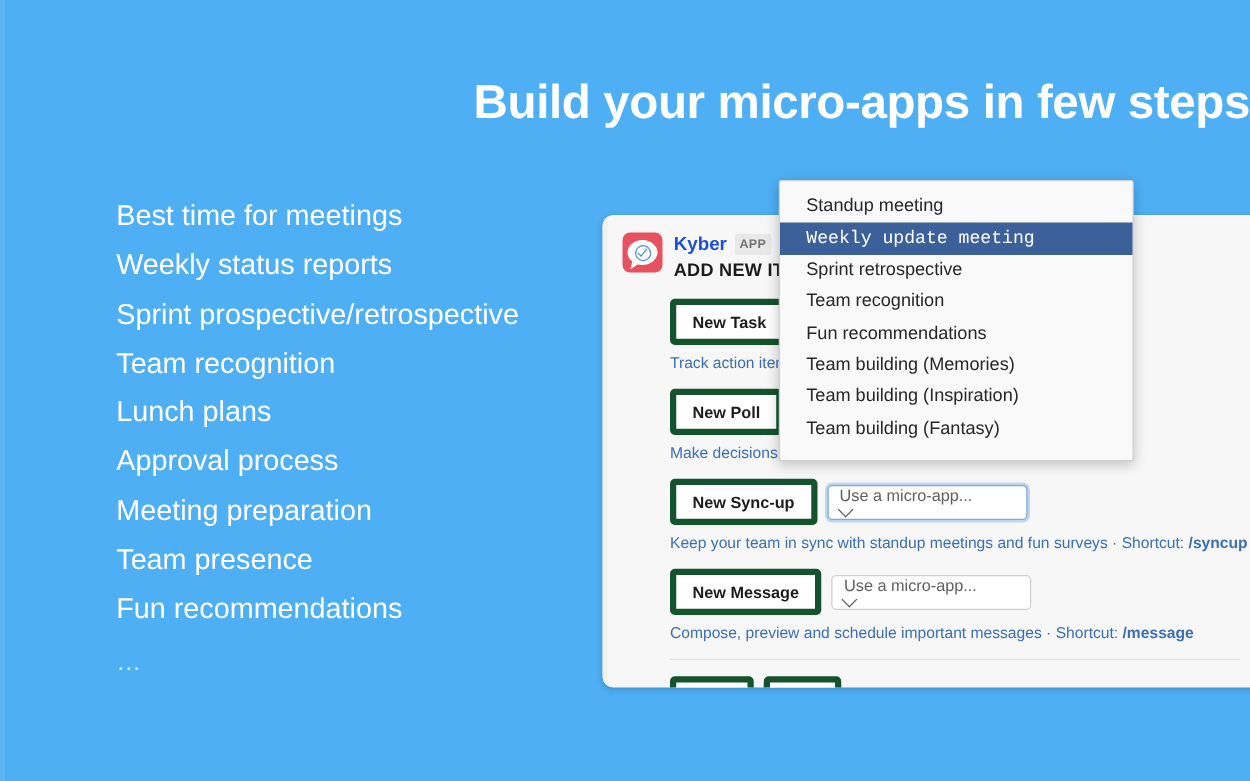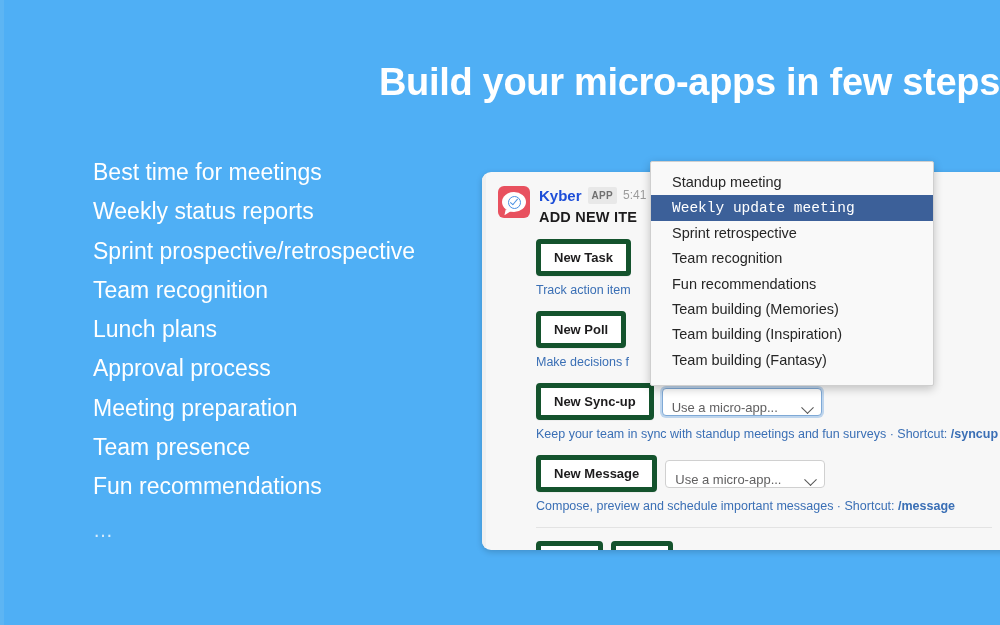--- a/index.html
+++ b/index.html
@@ -195,23 +195,24 @@
     white-space: nowrap;
   }
   .micro-select {
     position: relative;
     background: #ffffff;
     border: 1px solid #d0d0d0;
     border-radius: 4px;
     width: 160px;
     height: 28px;
     display: flex;
-    align-items: flex-end;
+    align-items: flex-start;
     padding: 0 9px;
     cursor: pointer;
+    flex-direction: column;
   }
   .micro-select.focused {
     border-color: #7fa9d6;
     box-shadow: 0 0 0 2px rgba(120,170,225,.45);
   }
   .micro-select .sel-label {
     font-size: 13px;
     color: #616061;
     flex: 1;
     white-space: nowrap;
@@ -246,30 +247,29 @@
   }
   #delete-btn {
     padding: 6px 16px;
     font-size: 14px;
     letter-spacing: 0;
   }
 
   
   #dropdown-menu {
     position: absolute;
-    left: 650px;
+    left: 623px;
     top: 144px;
     width: 284px;
     background: #f9f9f9;
     border: 1px solid #cfcfcf;
     border-radius: 2px;
     box-shadow: 0 3px 10px rgba(0,0,0,.22);
     padding: 8px 0 12px 0;
     z-index: 50;
-    margin-top: 17px;
   }
   .dropdown-item {
     font-size: 14.5px;
     color: #262626;
     line-height: 17px;
     padding: 4.2px 0 4.2px 21px;
     cursor: pointer;
     white-space: nowrap;
   }
   .dropdown-item.selected {

